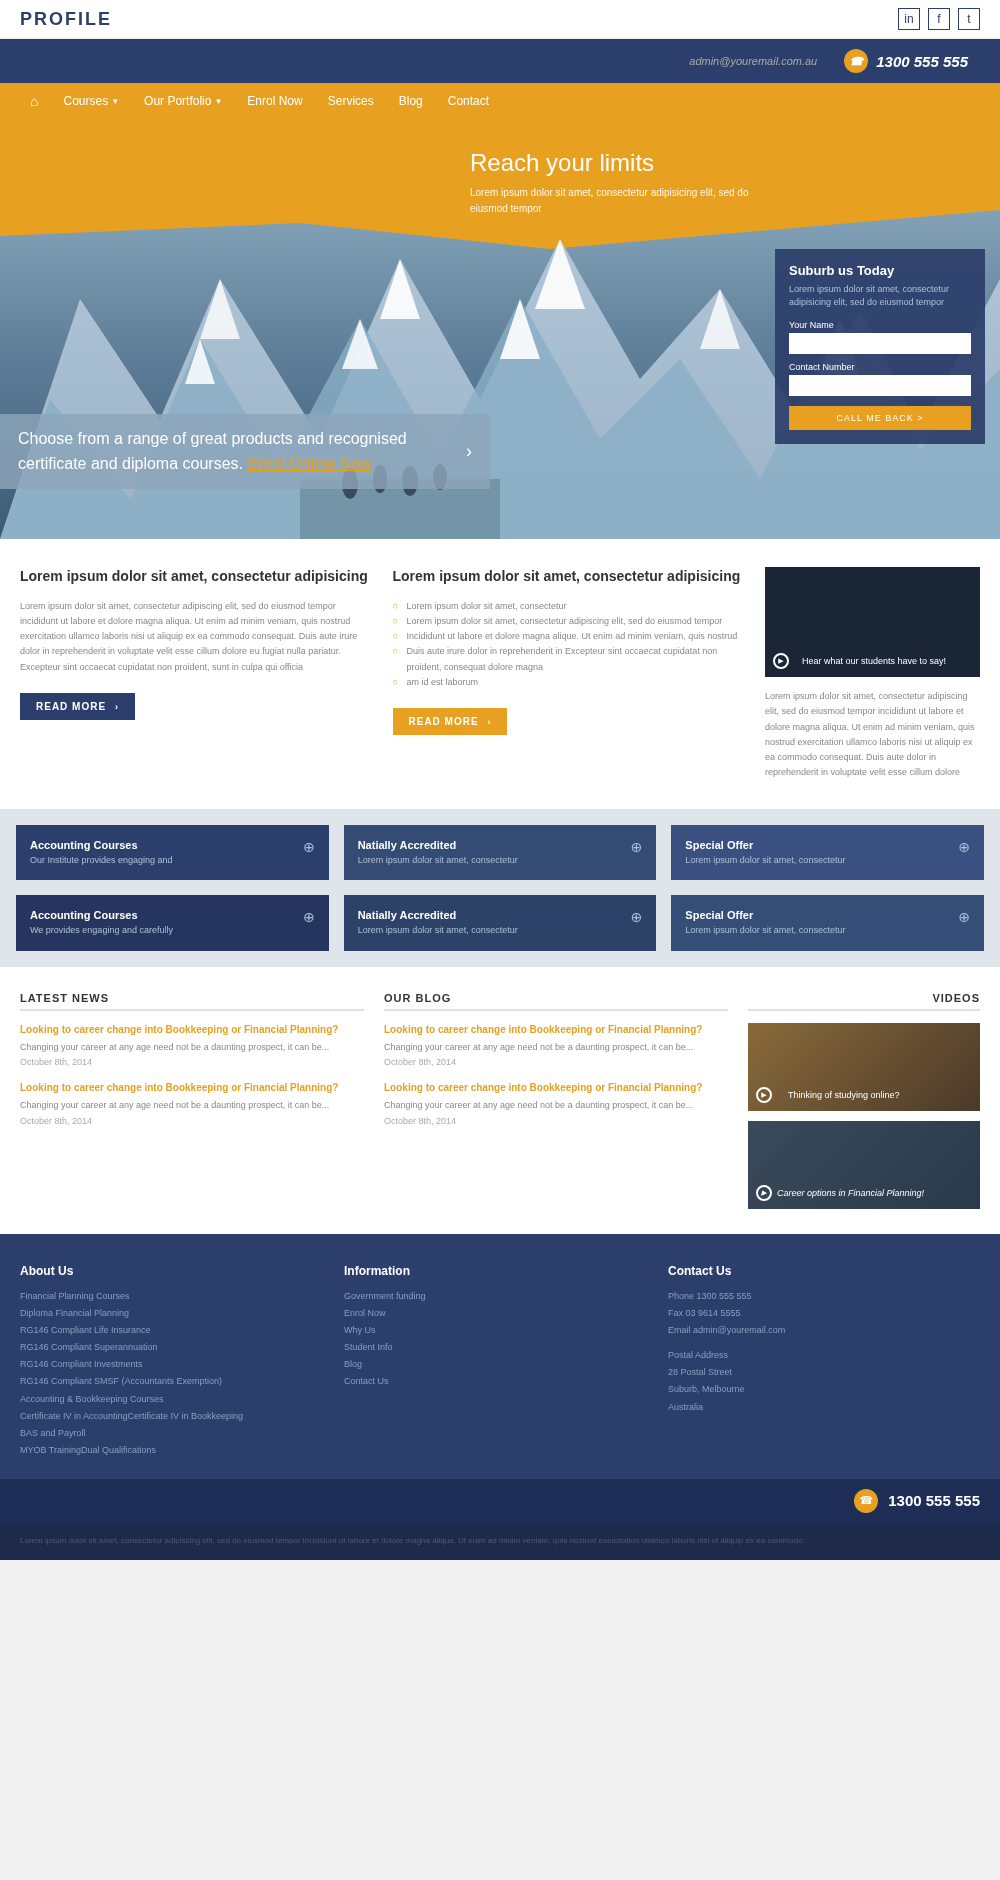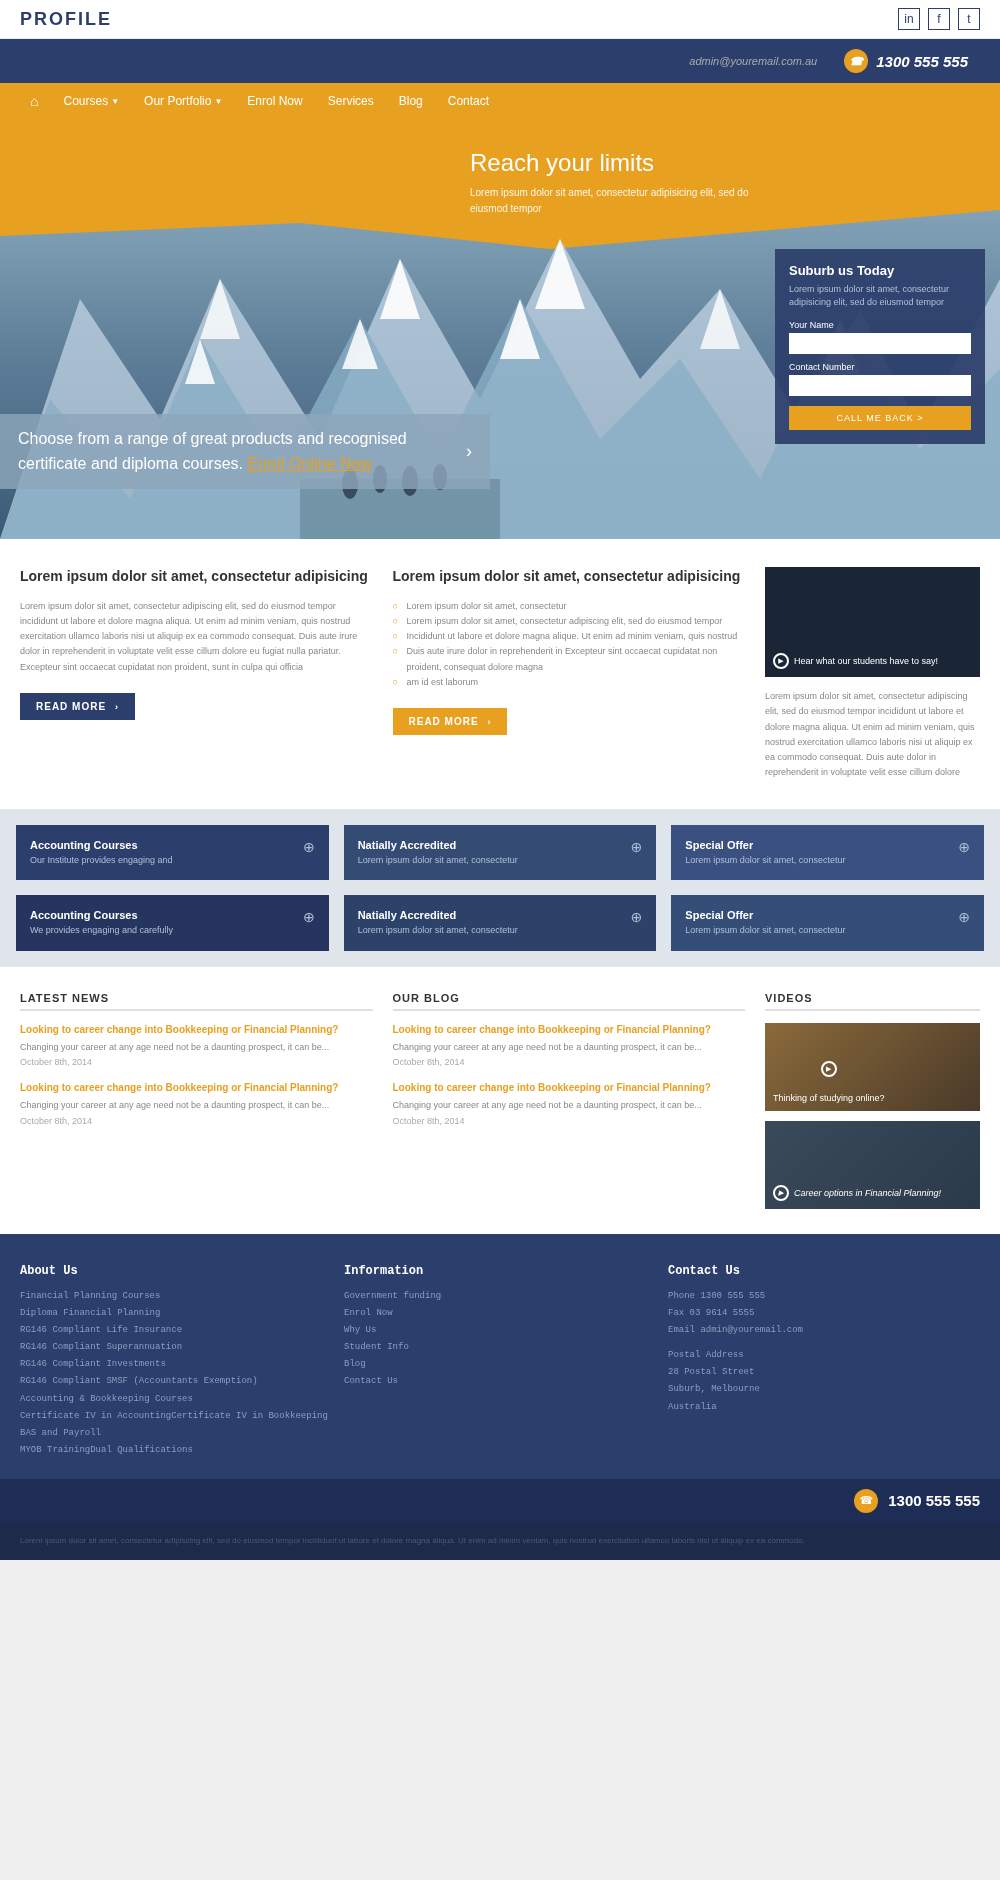--- a/index.html
+++ b/index.html
@@ -22,21 +22,21 @@
     .nav-item { color: #fff; font-size: 12px; padding: 10px 10px; cursor: pointer; display: flex; align-items: center; gap: 3px; }
     .nav-home { font-size: 14px; }
     .nav-arrow { font-size: 8px; }
     .read-more-btn { display: inline-block; padding: 8px 16px; font-size: 10px; cursor: pointer; text-transform: uppercase; letter-spacing: 1px; font-weight: bold; }
     .read-more-dark { background: #2c3e6b; color: #fff; border: none; }
     .read-more-orange { background: #e8a020; color: #fff; border: none; }
     .btn-arrow { font-size: 9px; margin-left: 5px; }
 
     
     .footer { background: #2c3e6b; color: #aec0d8; padding: 30px 20px; }
-    .footer-grid { display: flex; gap: 12px; margin-bottom: 20px; font-family: Liberation Mono, monospace; }
+    .footer-grid { display: flex; gap: 12px; margin-bottom: 20px; }
     .footer-col { flex: 1; }
     .footer-col h5 { color: #fff; font-size: 12px; margin-bottom: 10px; }
     .footer-col ul { list-style: none; }
     .footer-col ul li { font-size: 9px; color: #8a9fc0; line-height: 1.9; }
     .footer-col p { font-size: 9px; color: #8a9fc0; line-height: 1.9; }
 
     
     .hero-wrapper { position: relative; }
   </style>
 </head>
@@ -145,21 +145,21 @@
       <li style="font-size:9px;color:#888;line-height:1.7;padding-left:14px;position:relative;"><span style="position:absolute;left:0;color:#e8a020;">○</span>Duis aute irure dolor in reprehenderit in Excepteur sint occaecat cupidatat non proident, consequat dolore magna</li>
       <li style="font-size:9px;color:#888;line-height:1.7;padding-left:14px;position:relative;"><span style="position:absolute;left:0;color:#e8a020;">○</span>am id est laborum</li>
     </ul>
     <button class="read-more-btn read-more-orange">
       <span>READ MORE</span> <span class="btn-arrow">›</span>
     </button>
   </div>
 
   <div style="width:215px;">
     <div style="background:#1a2535;height:110px;display:flex;align-items:flex-end;padding:8px;margin-bottom:12px;">
-      <div style="color:#fff;font-size:9px;display:flex;align-items:center;gap:5px;">
+      <div style="color:#fff;font-size:9px;display:flex;align-items:center;gap:13px;">
         <span style="width:16px;height:16px;border-radius:50%;border:2px solid #fff;display:inline-flex;align-items:center;justify-content:center;font-size:7px;">▶</span>
         <span>Hear what our students have to say!</span>
       </div>
     </div>
     <p style="font-size:9px;color:#888;line-height:1.7;">Lorem ipsum dolor sit amet, consectetur adipiscing elit, sed do eiusmod tempor incididunt ut labore et dolore magna aliqua. Ut enim ad minim veniam, quis nostrud exercitation ullamco laboris nisi ut aliquip ex ea commodo consequat. Duis aute dolor in reprehenderit in voluptate velit esse cillum dolore</p>
   </div>
 </div>
 
 <div style="display:grid;grid-template-columns:repeat(3,1fr);gap:15px;background:#e0e5ec;padding:16px;">
   <div style="background:#2c3e6b;color:#fff;padding:14px 14px;display:flex;justify-content:space-between;align-items:flex-start;">
@@ -229,24 +229,24 @@
       <p style="font-size:9px;color:#888;line-height:1.5;">Changing your career at any age need not be a daunting prospect, it can be...</p>
       <div style="font-size:9px;color:#aaa;margin-top:3px;">October 8th, 2014</div>
     </div>
     <div>
       <a style="color:#e8a020;font-size:10px;font-weight:bold;line-height:1.4;display:block;margin-bottom:4px;cursor:pointer;text-decoration:none;">Looking to career change into Bookkeeping or Financial Planning?</a>
       <p style="font-size:9px;color:#888;line-height:1.5;">Changing your career at any age need not be a daunting prospect, it can be...</p>
       <div style="font-size:9px;color:#aaa;margin-top:3px;">October 8th, 2014</div>
     </div>
   </div>
 
-  <div style="width:215px;">
+  <div style="width:232px;text-align:right;">
     <h4 style="font-size:11px;font-weight:bold;color:#333;text-transform:uppercase;letter-spacing:1px;margin-bottom:12px;border-bottom:2px solid #e0e0e0;padding-bottom:5px;">VIDEOS</h4>
     <div style="background:linear-gradient(135deg,#8a6a3a 0%,#4a3a2a 100%);height:88px;display:flex;align-items:flex-end;padding:8px;margin-bottom:10px;cursor:pointer;">
-      <div style="color:#fff;font-size:9px;display:flex;align-items:center;gap:16px;flex-direction:column;">
+      <div style="color:#fff;font-size:9px;display:flex;align-items:center;gap:16px;">
         <span style="width:16px;height:16px;border-radius:50%;border:2px solid #fff;display:inline-flex;align-items:center;justify-content:center;font-size:7px;">▶</span>
         <span>Thinking of studying online?</span>
       </div>
     </div>
     <div style="background:linear-gradient(135deg,#3a4a5a 0%,#2a3a4a 100%);height:88px;display:flex;align-items:flex-end;padding:8px;cursor:pointer;font-style:italic;">
       <div style="color:#fff;font-size:9px;display:flex;align-items:center;gap:5px;">
         <span style="width:16px;height:16px;border-radius:50%;border:2px solid #fff;display:inline-flex;align-items:center;justify-content:center;font-size:7px;">▶</span>
         <span>Career options in Financial Planning!</span>
       </div>
     </div>

